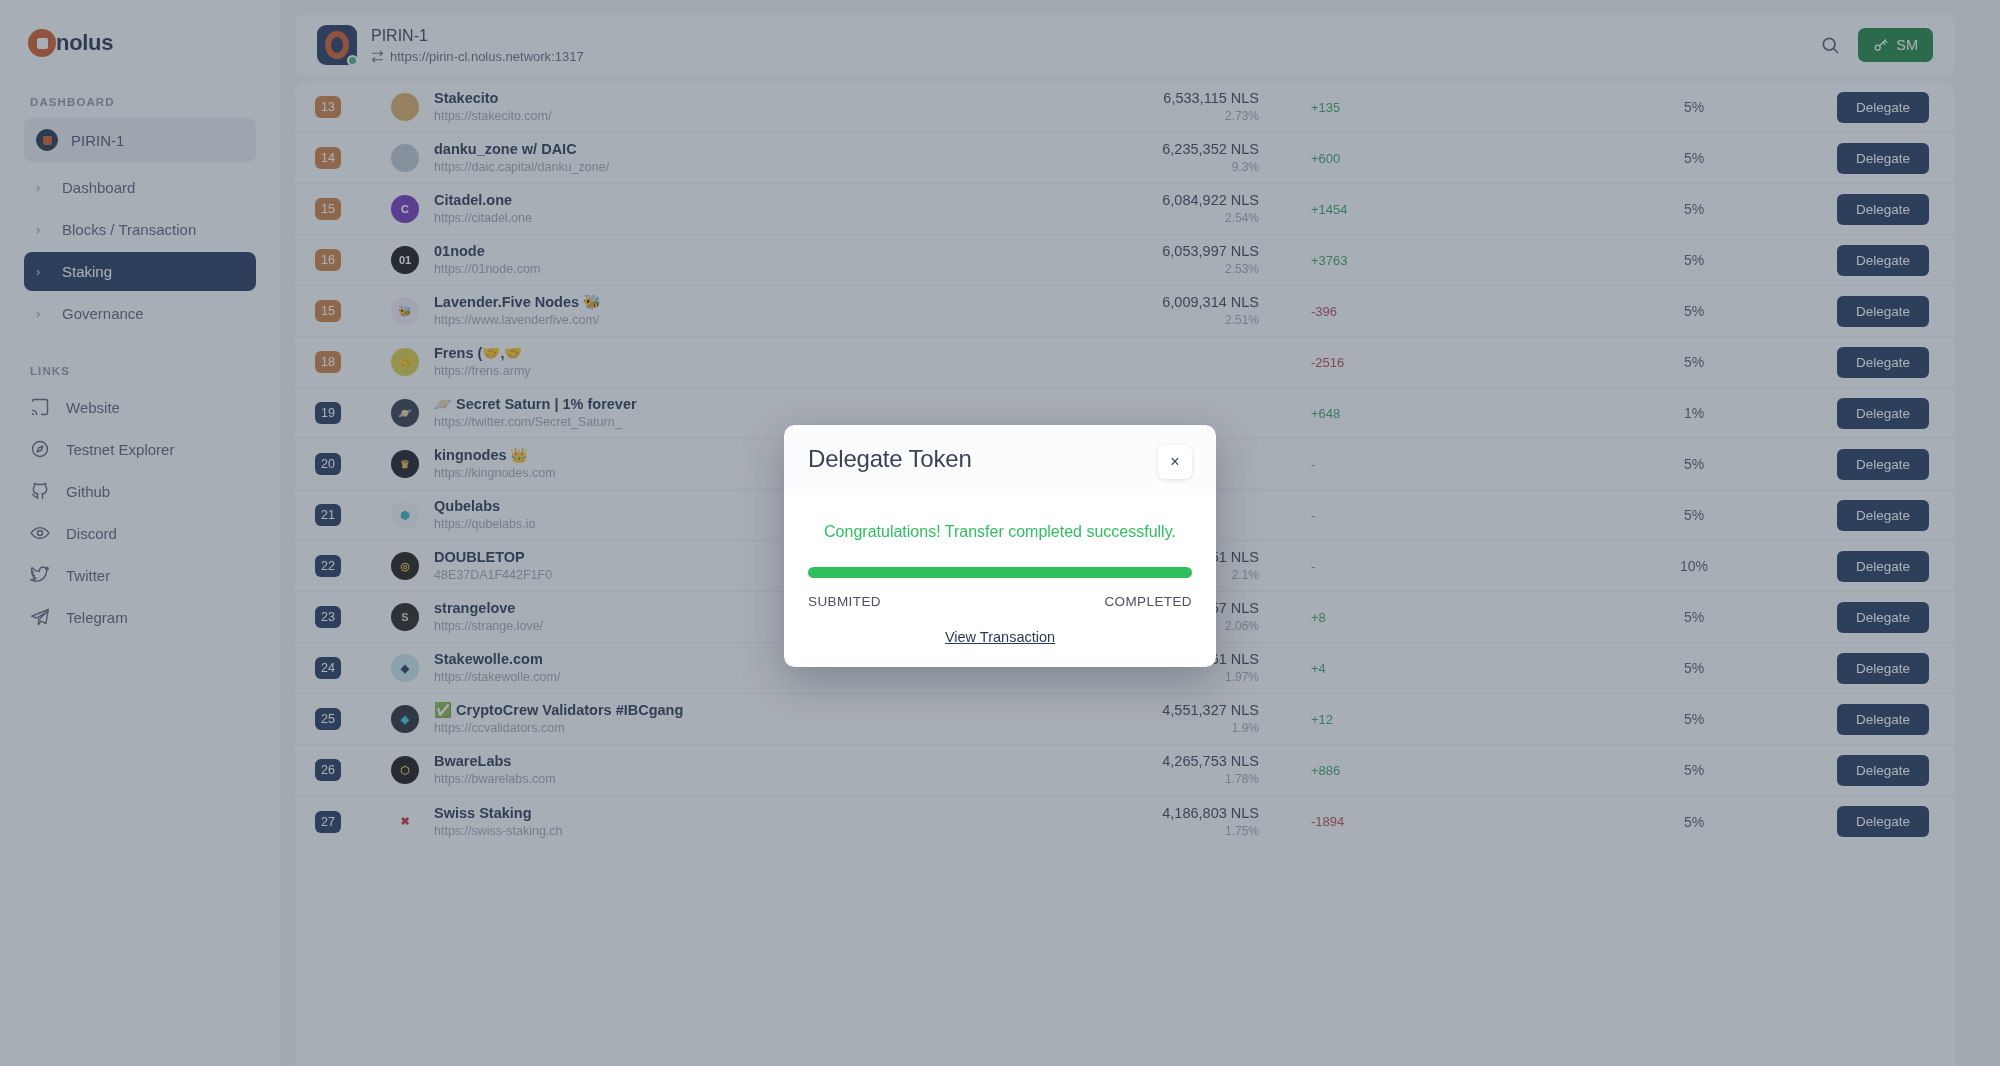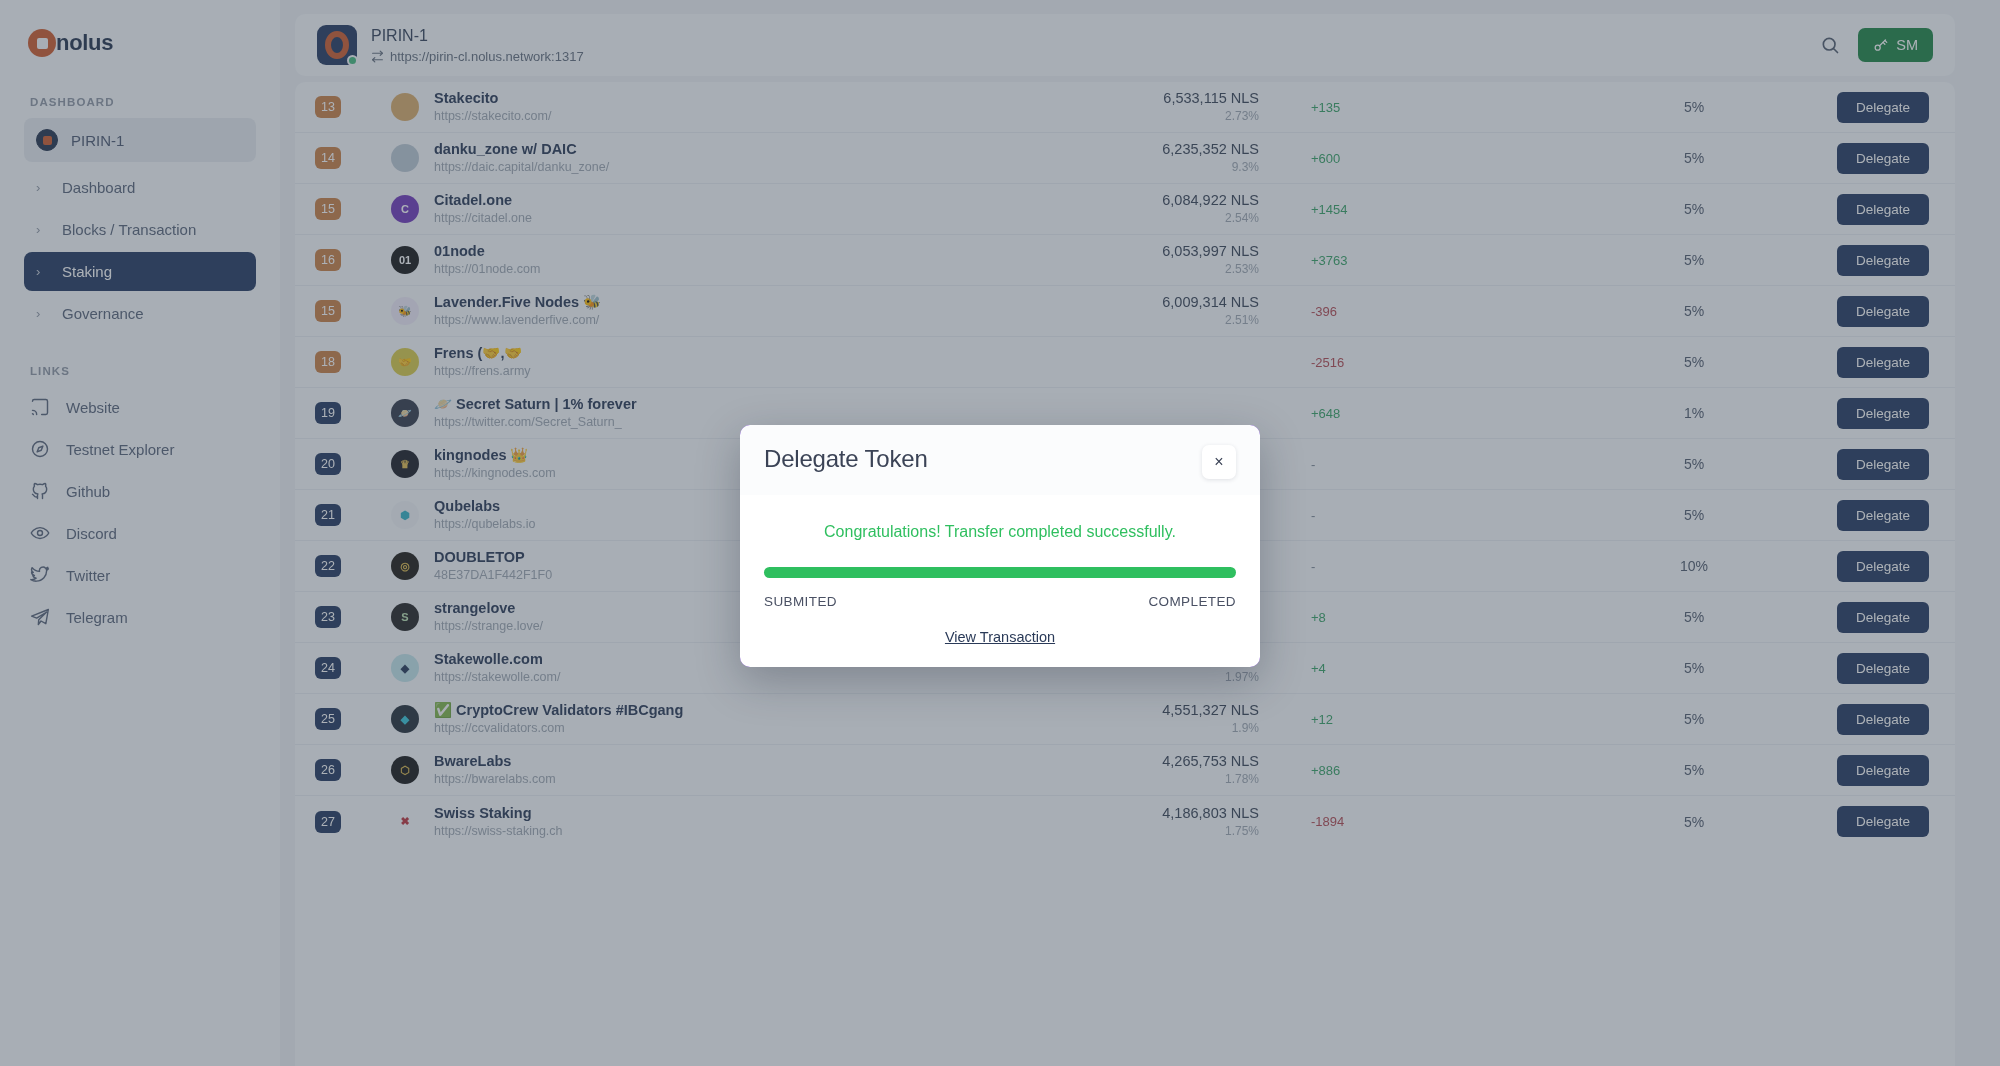--- a/index.html
+++ b/index.html
@@ -175,21 +175,21 @@
     border-radius: 6px; padding: 8px 19px;
     font-size: 13.5px; font-family: inherit; cursor: pointer;
   }
 
   
   .modal-layer {
     position: absolute; inset: 0; z-index: 60;
     display: flex; align-items: flex-start; justify-content: center;
   }
   .modal {
-    width: 520px;
+    width: 432px;
     margin-top: 425px;
     background: #6d28d9;
     border-radius: 10px;
     box-shadow: 0 14px 44px rgba(20,28,45,0.28);
     overflow: hidden;
   }
   .modal-head {
     display: flex; align-items: flex-start; justify-content: space-between;
     padding: 20px 24px 16px 24px;
     background: #fbfcfd;

